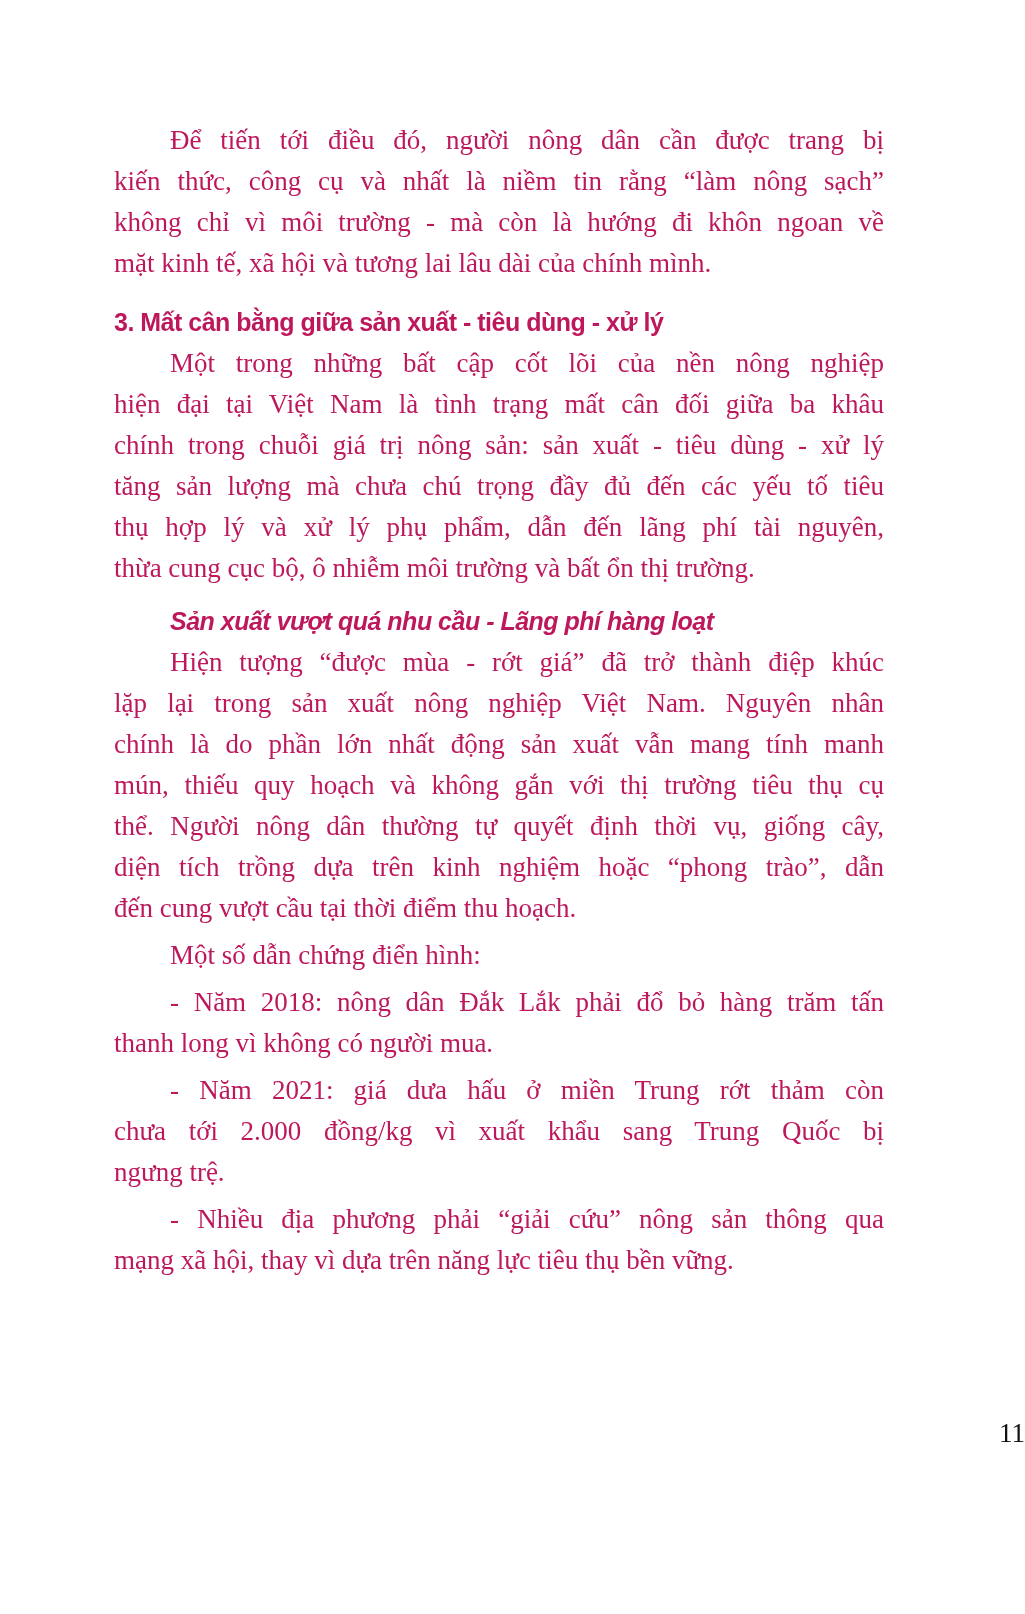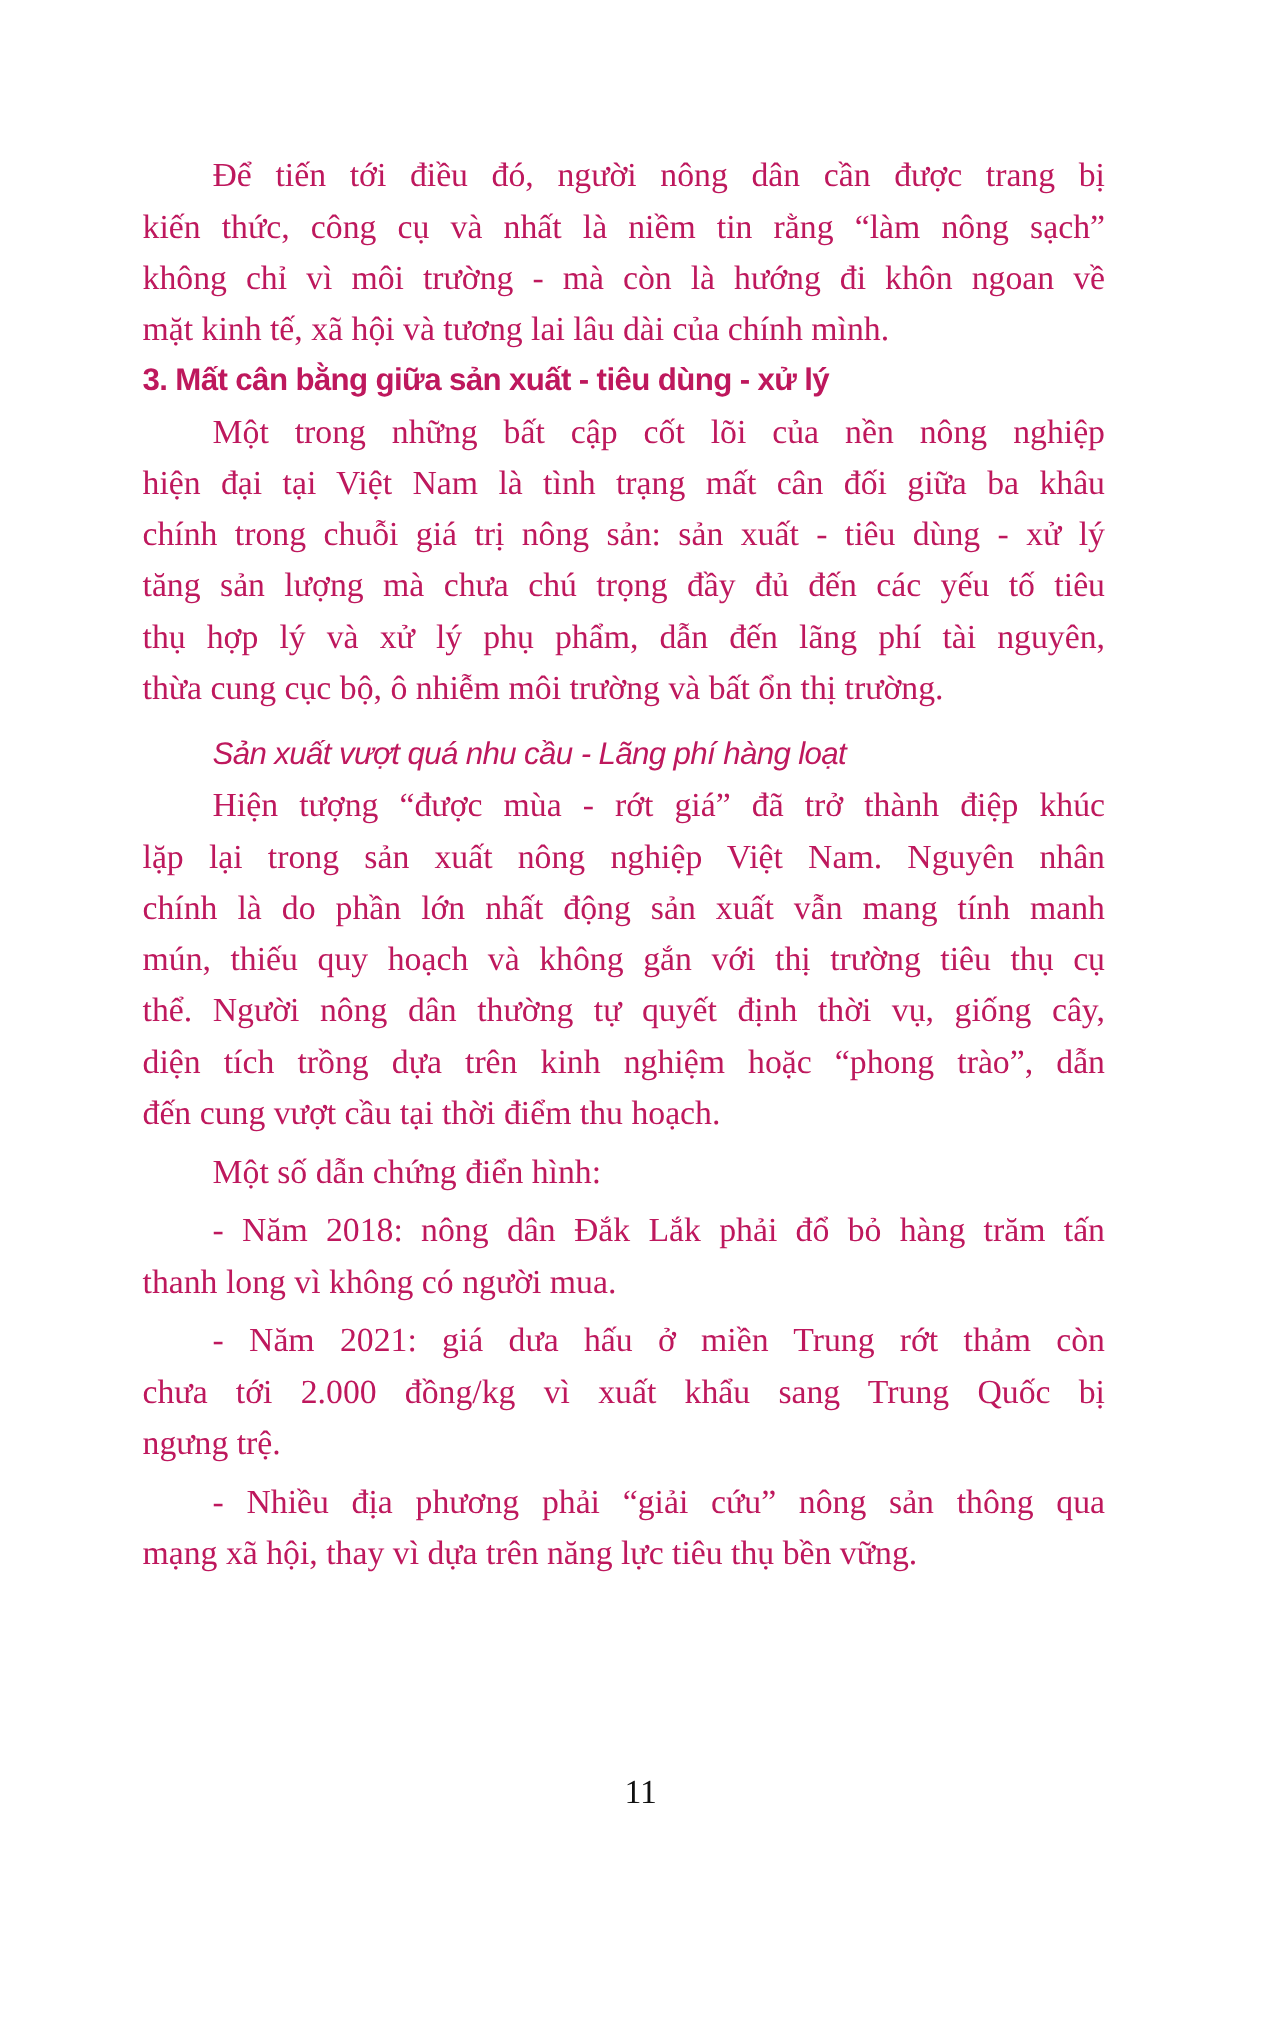--- a/index.html
+++ b/index.html
@@ -5,24 +5,24 @@
   html, body { margin: 0; padding: 0; background: #ffffff; }
   body { width: 1025px; height: 1614px; position: relative; overflow: hidden; }
   .page {
     position: absolute; left: 114px; top: 120px; width: 770px;
     font-family: "Liberation Serif", "DejaVu Serif", serif;
     color: #be185d; font-size: 27px;
   }
   .line { height: 41px; line-height: 41px; white-space: nowrap; }
   .just { text-align: justify; text-align-last: justify; white-space: normal; overflow: hidden; }
   .indent { padding-left: 56px; }
-  .heading { font-family: "Liberation Sans", "DejaVu Sans", sans-serif; font-weight: bold; font-size: 25px; letter-spacing: -0.5px; }
-  .subheading { font-family: "Liberation Sans", "DejaVu Sans", sans-serif; font-weight: normal; font-style: italic; font-size: 25px; letter-spacing: -0.5px; padding-left: 56px; margin-top: 12px; }
+  .heading { font-family: "Liberation Sans", "DejaVu Sans", sans-serif; font-weight: bold; font-size: 25px; letter-spacing: -0.5px; margin-top: 18px; }
+  .subheading { font-family: "Liberation Sans", "DejaVu Sans", sans-serif; font-weight: bold; font-style: italic; font-size: 25px; letter-spacing: -0.5px; padding-left: 56px; margin-top: 12px; }
   .gap { margin-top: 6px; }
-  .page-number { position: absolute; left: 0; width: 1025px; top: 1418px; text-align: center; font-family: "Liberation Serif", serif; font-size: 27px; color: #111; }
+  .page-number { position: absolute; left: 0; width: 1025px; top: 1418px; text-align: right; font-family: "Liberation Serif", serif; font-size: 27px; color: #111; }
 </style>
 </head>
 <body>
 
 <div class="page">
 
   <div>
     <div class="line just indent">Để tiến tới điều đó, người nông dân cần được trang bị</div>
     <div class="line just">kiến thức, công cụ và nhất là niềm tin rằng “làm nông sạch”</div>
     <div class="line just">không chỉ vì môi trường - mà còn là hướng đi khôn ngoan về</div>

